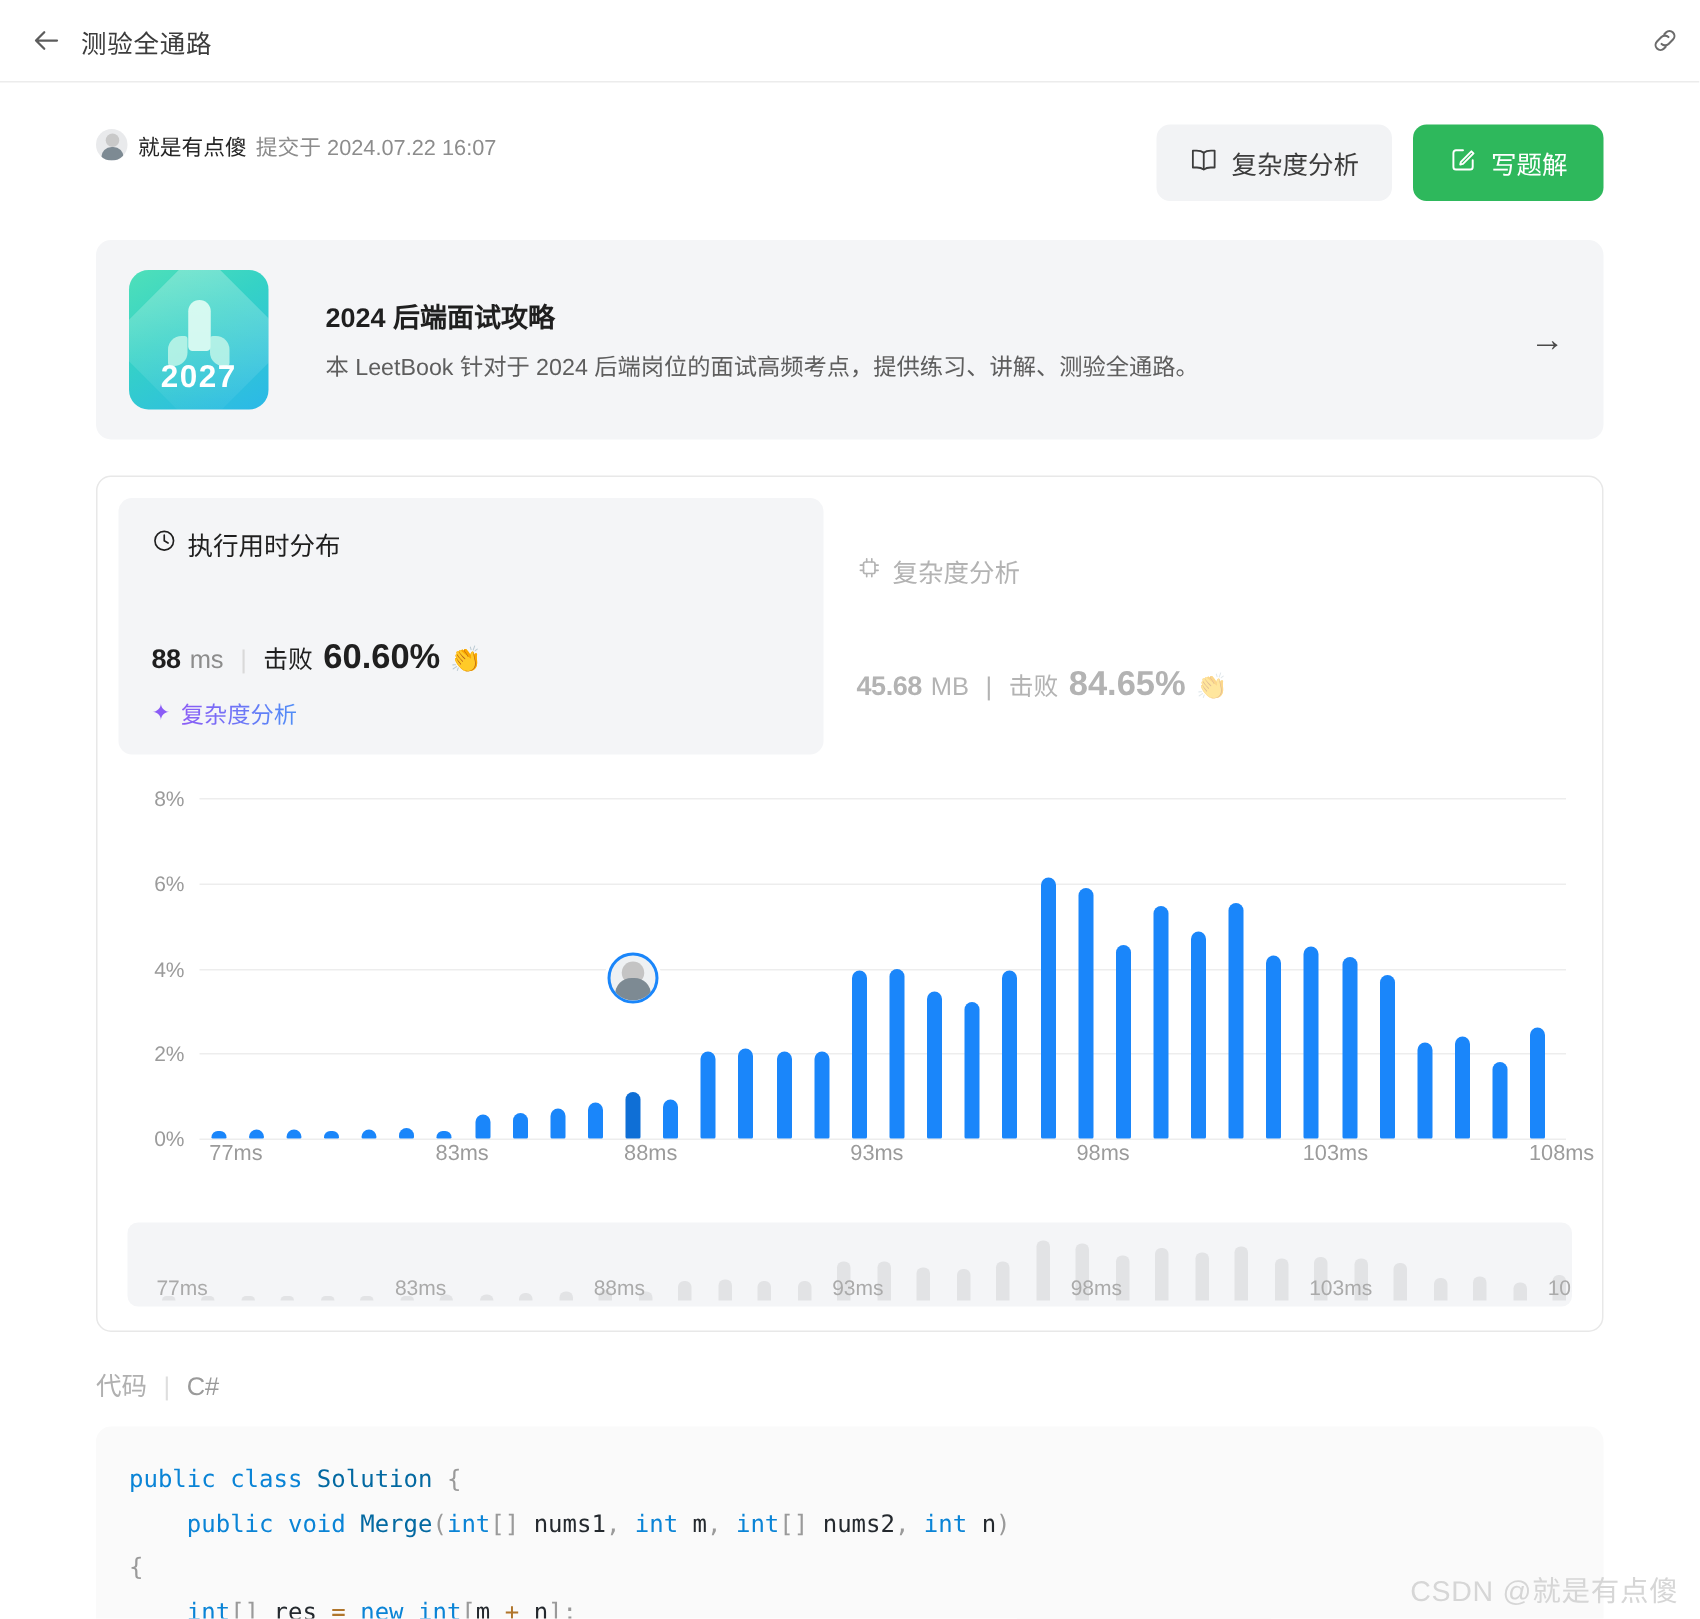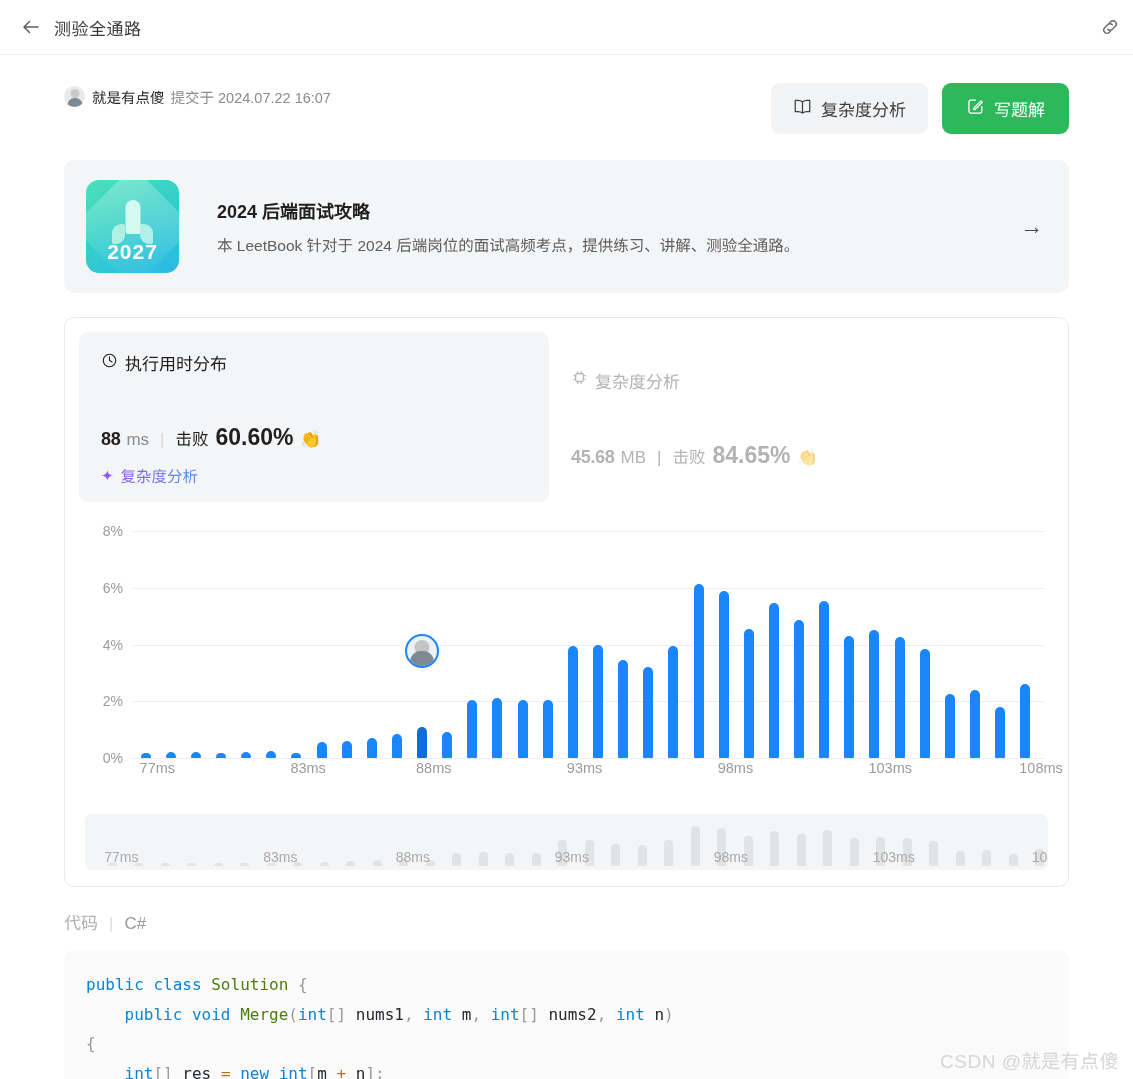--- a/index.html
+++ b/index.html
@@ -366,21 +366,21 @@
     font-family: "DejaVu Sans Mono", "Liberation Mono", monospace;
     font-size: 16px;
     line-height: 1.85;
     color: #24292e;
     overflow: hidden;
     height: 140px;
     position: relative;
   }
   .code-line { white-space: pre; }
   .k  { color: #0a84d6; }      
-  .t  { color: #4d7c0f; }      
+  .t  { color: #0369a1; }      
   .p  { color: #9a9a9a; }      
   .o  { color: #b0752b; }      
   .n  { color: #24292e; }      
 
   .watermark {
     position: absolute;
     right: 14px;
     bottom: 6px;
     font-size: 19px;
     color: #d6d6d6;

